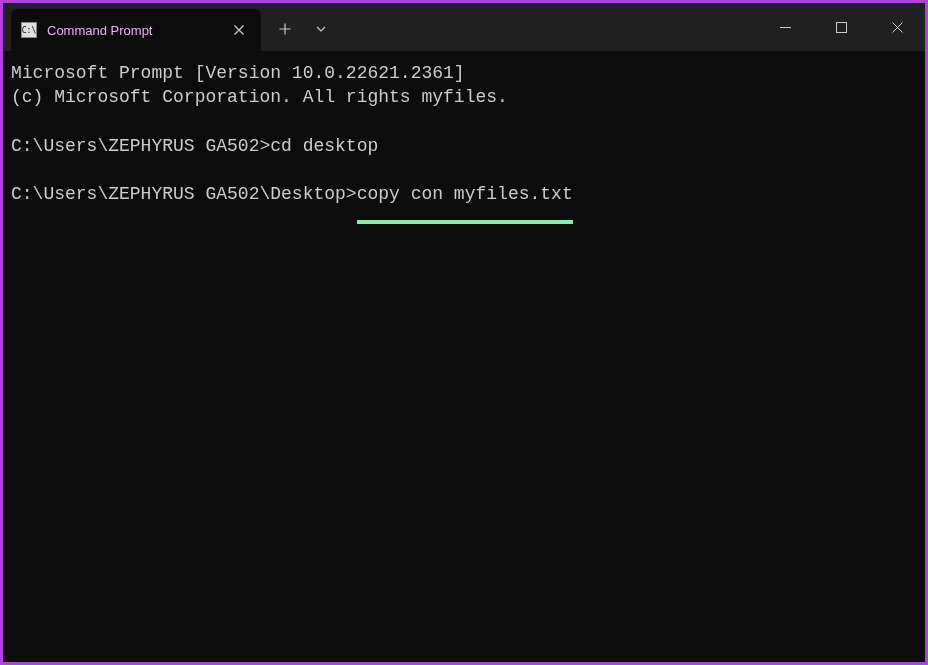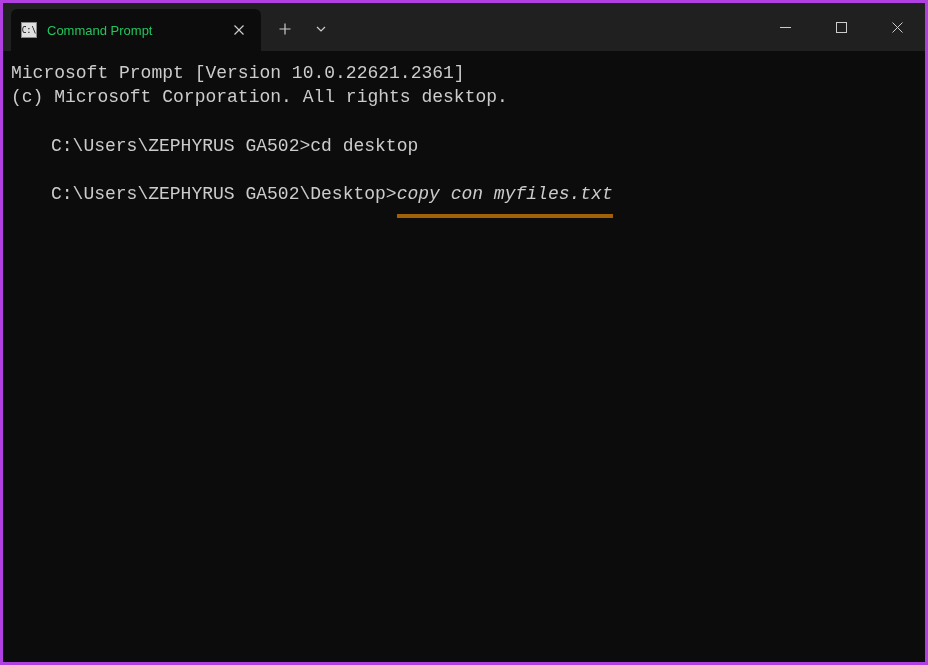--- a/index.html
+++ b/index.html
@@ -42,21 +42,21 @@
       background: #e0e0e0;
       border: 1px solid #888;
       display: flex;
       align-items: center;
       justify-content: center;
       font-size: 8px;
       color: #000;
       font-family: monospace;
     }
     .tab-title {
-      color: #22c55e;
+      color: #f0abfc;
       font-family: 'Segoe UI', sans-serif;
       font-size: 13px;
       flex: 1;
     }
     .tab-close {
       width: 20px;
       height: 20px;
       display: flex;
       align-items: center;
       justify-content: center;
@@ -100,26 +100,24 @@
       background: #0c0c0c;
       padding: 10px 8px;
       color: #cccccc;
       font-size: 18px;
       line-height: 1.35;
       white-space: pre;
       overflow: hidden;
     }
     .prompt-line {
       display: inline;
-      margin-left: 40px;
     }
     .command-underlined {
-      border-bottom: 4px solid #a16207;
-      padding-bottom: 10px;
-      font-style: italic;
+      border-bottom: 4px solid #86efac;
+      padding-bottom: 16px;
     }
     .cursor-blink {
       display: inline-block;
       vertical-align: text-bottom;
     }
     svg {
       display: block;
     }
   </style>
 </head>
@@ -161,18 +159,18 @@
     </div>
     <div class="window-btn close-win">
       <svg width="11" height="11" viewBox="0 0 11 11">
           <path d="M0.5 0.5 L10.5 10.5 M10.5 0.5 L0.5 10.5" stroke="#cccccc" stroke-width="1"></path>
         </svg>
     </div>
   </div>
 </div>
 
 <div class="terminal-body"><span>Microsoft Prompt [Version 10.0.22621.2361]</span>
-<span>(c) Microsoft Corporation. All rights desktop.</span>
+<span>(c) Microsoft Corporation. All rights myfiles.</span>
 
 <span class="prompt-line"><span>C:\Users\ZEPHYRUS GA502&gt;</span><span>cd desktop</span></span>
 
 <span class="prompt-line"><span>C:\Users\ZEPHYRUS GA502\Desktop&gt;</span><span class="command-underlined">copy con myfiles.txt</span><span class="cursor-blink"></span></span>
 </div>
 
 </body></html>

